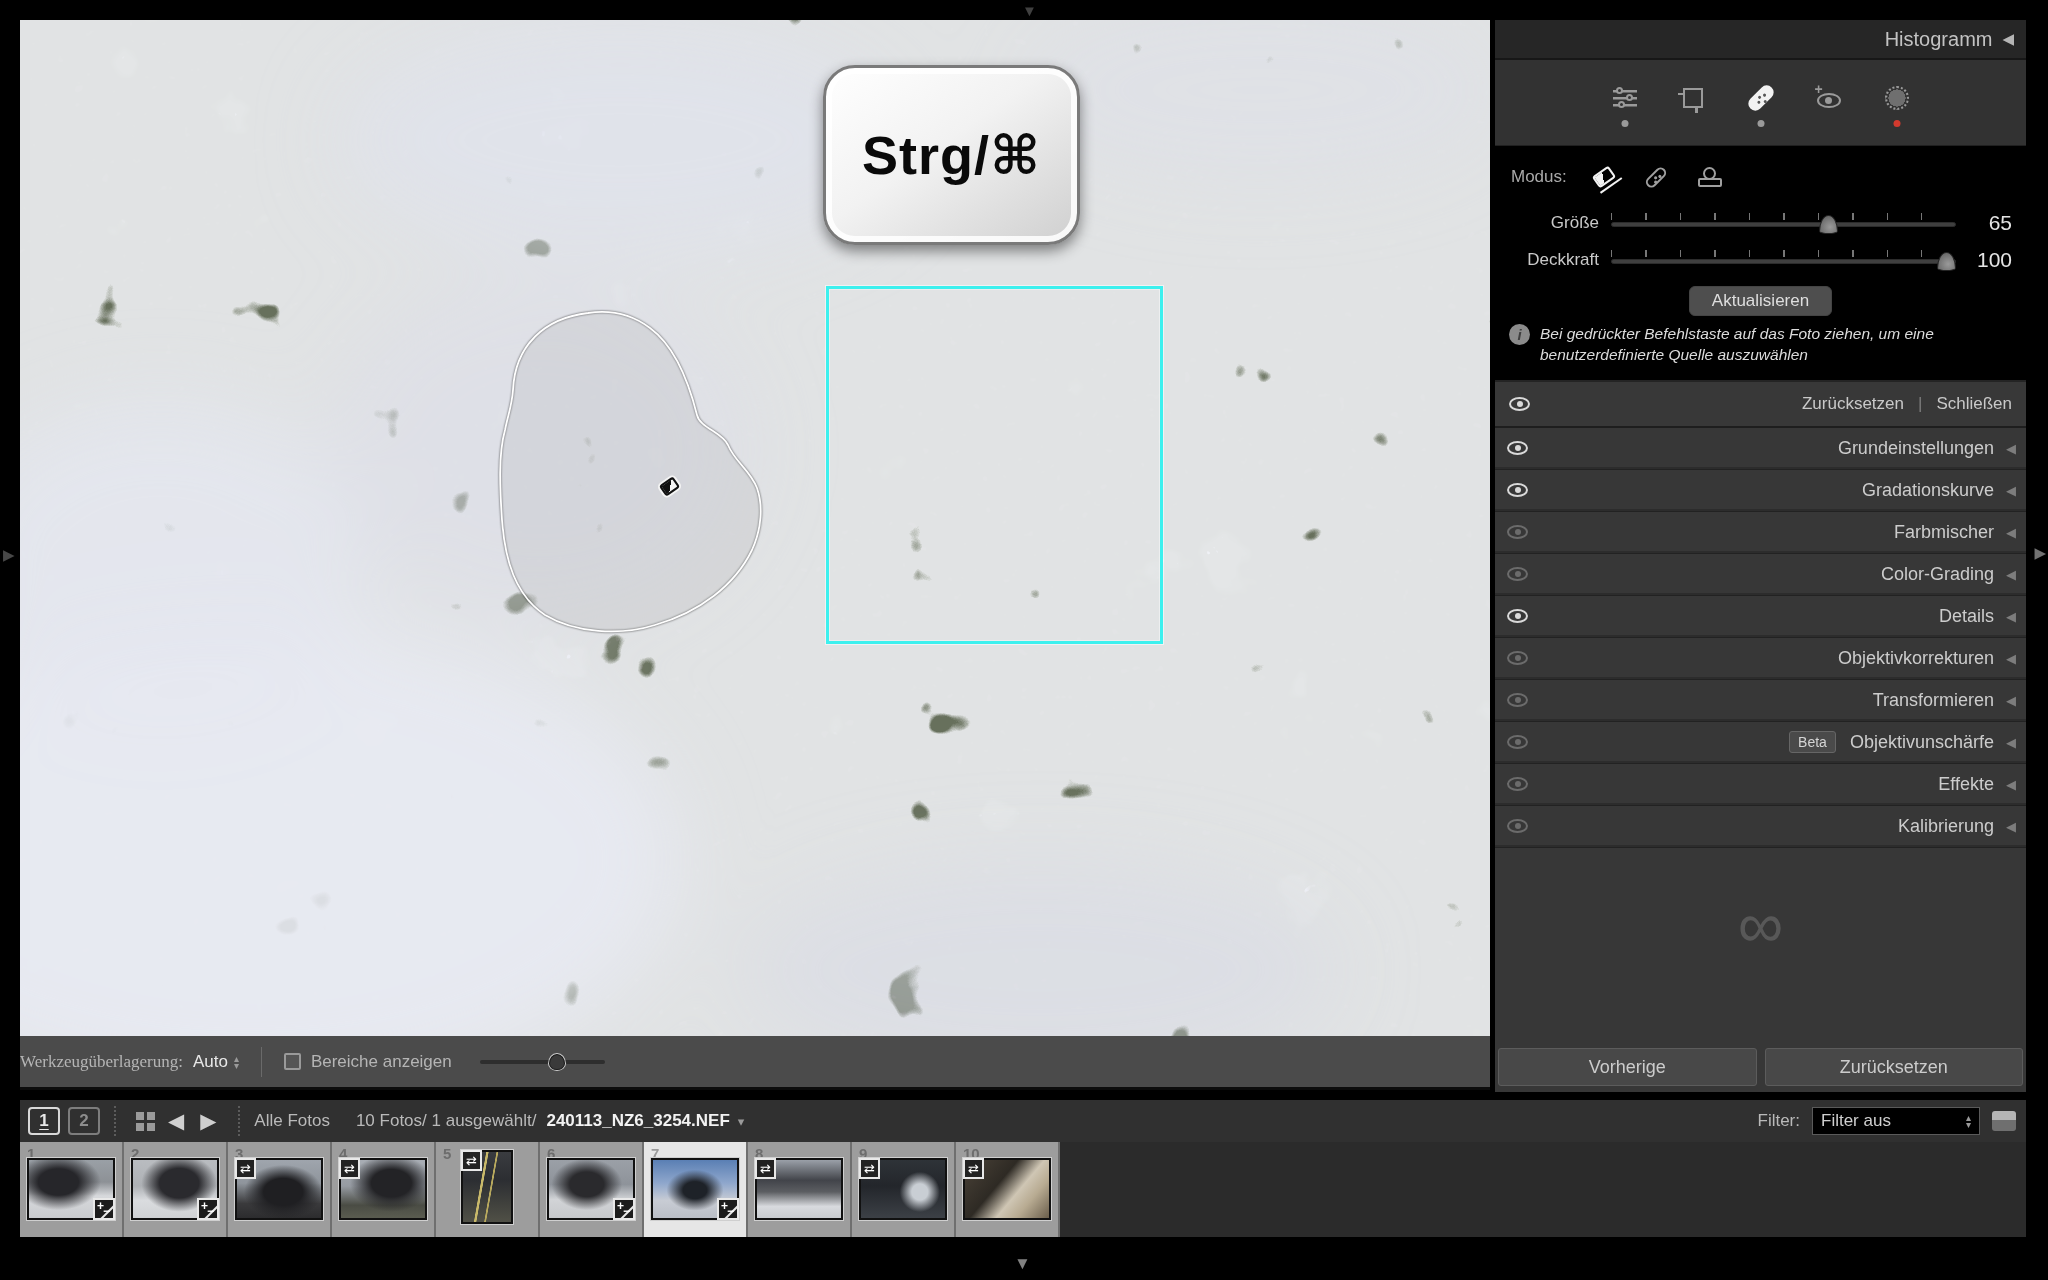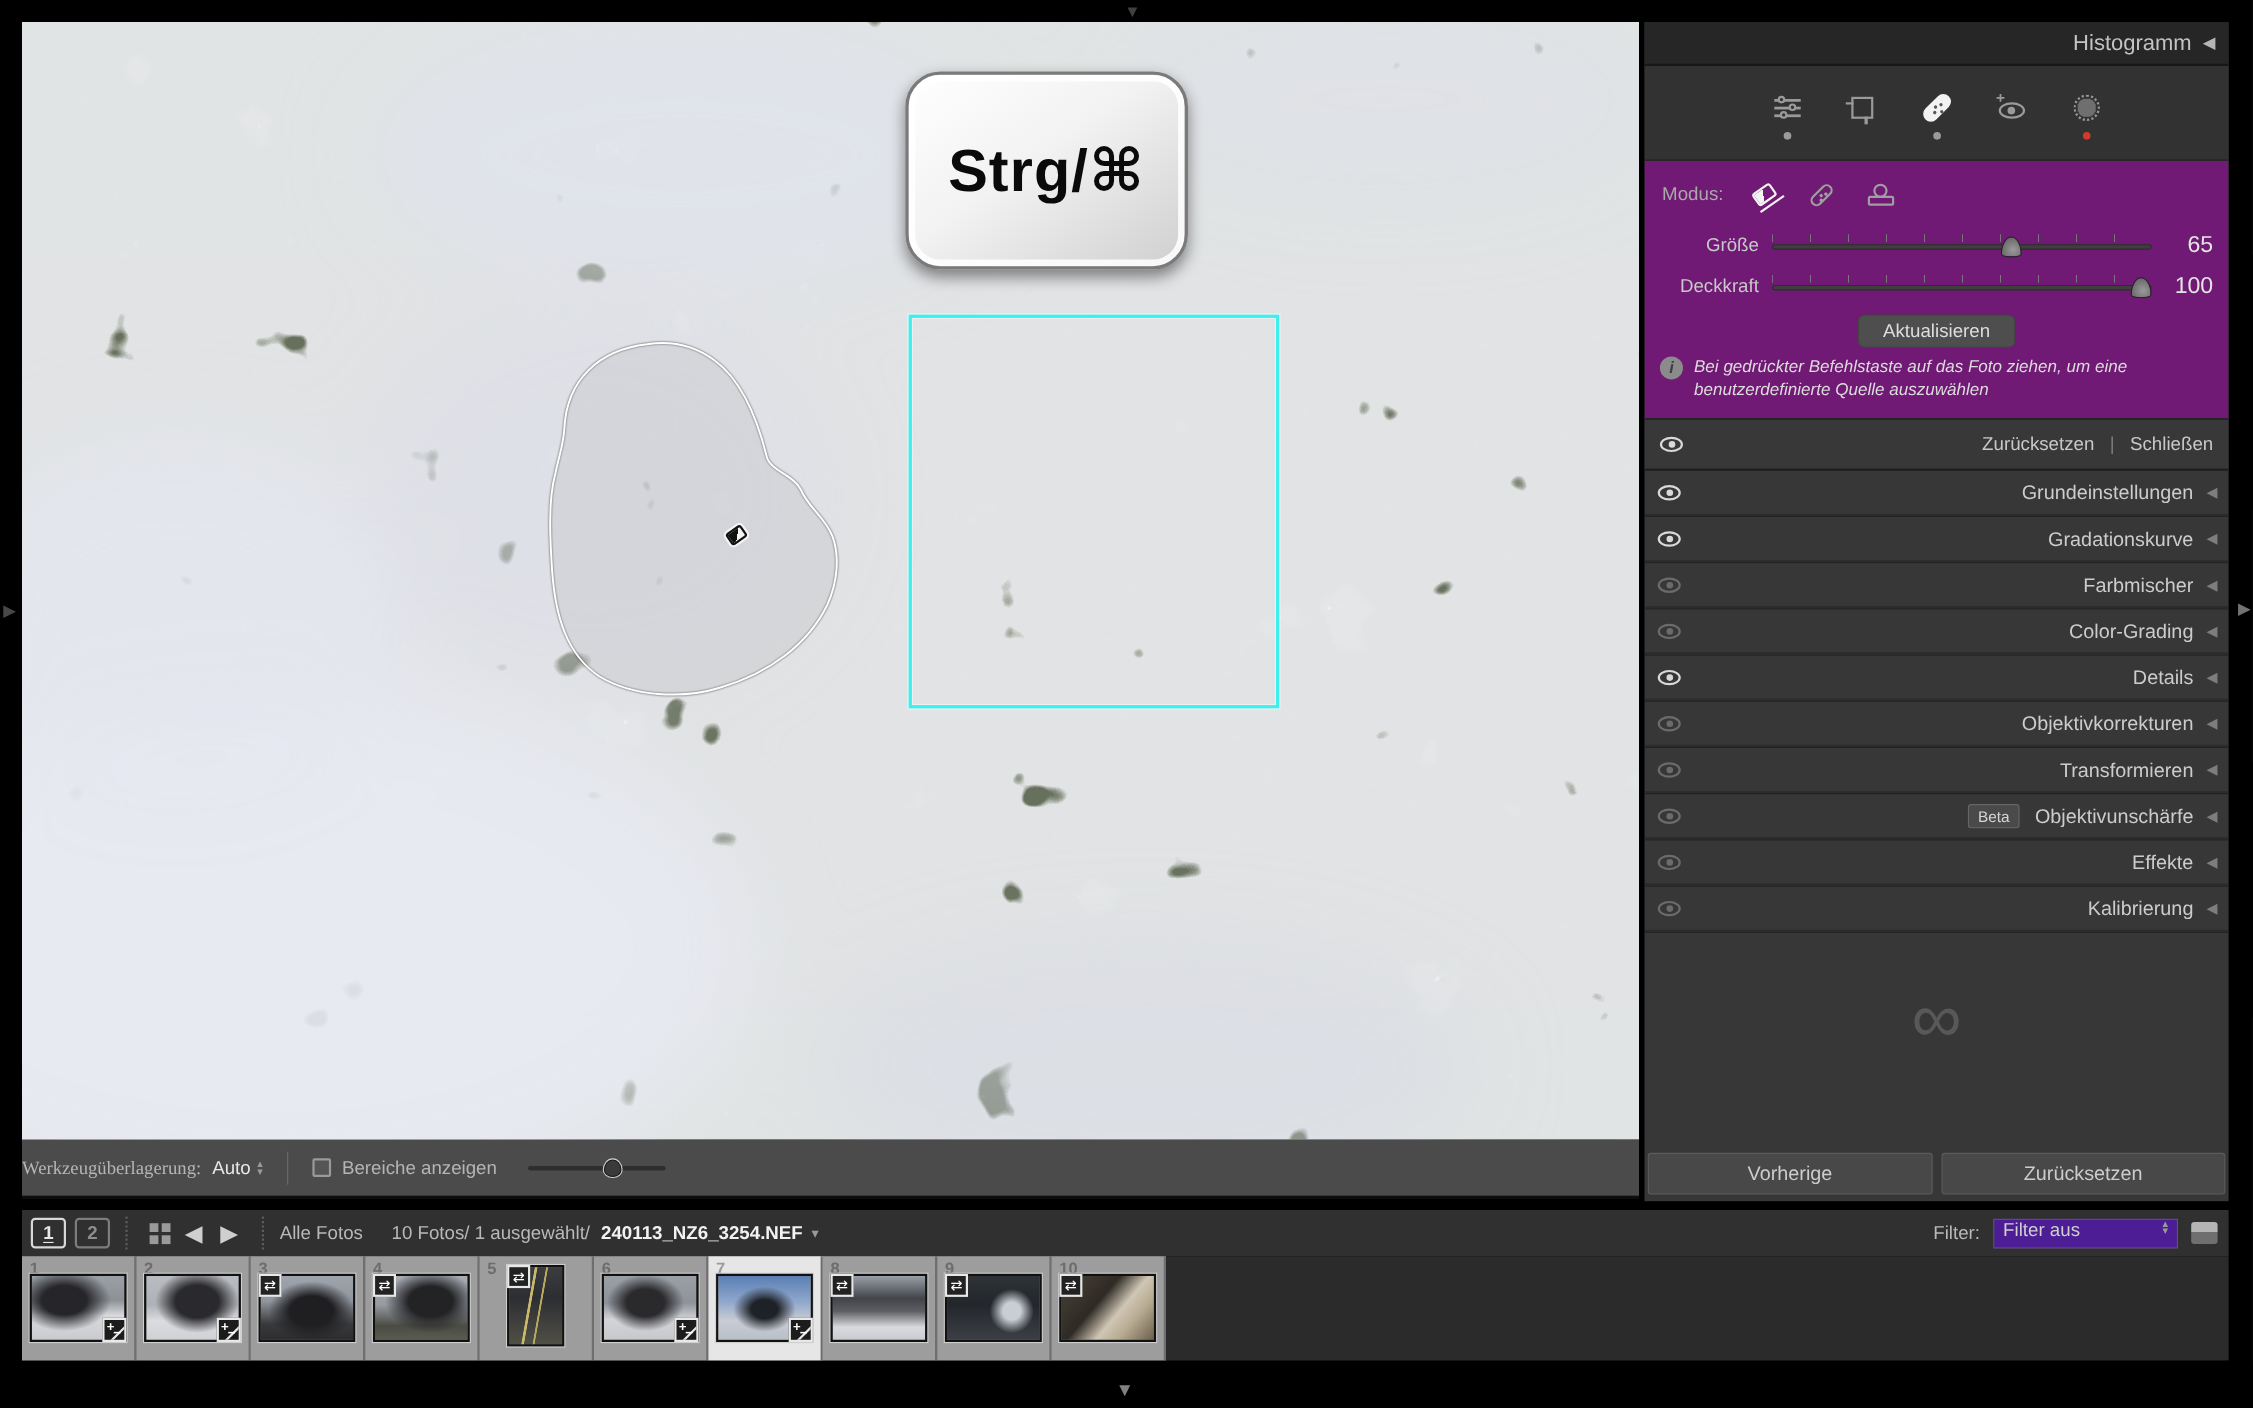--- a/index.html
+++ b/index.html
@@ -65,21 +65,21 @@
   .ic-crop:after  { content:""; position:absolute; right:3px; bottom:-7px; width:2.5px; height:7px; background:#9a9a9a; }
   .ic-bandaid { width:30px; height:14px; border-radius:8px; background:#f2f2f2; transform:rotate(-45deg); position:relative; }
   .ic-bandaid:before { content:""; position:absolute; left:13px; top:4px; width:3px; height:3px; border-radius:50%; background:#555;
        box-shadow:5px 2px 0 #555,-4px 3px 0 #555,1px 7px 0 #555; }
   .ic-redeye { width:24px; height:15px; border:2.5px solid #9a9a9a; border-radius:50%; position:relative; margin-top:6px; }
   .ic-redeye:before { content:""; position:absolute; left:6px; top:2px; width:7px; height:7px; border-radius:50%; background:#9a9a9a; }
   .ic-redeye .plus { position:absolute; top:-14px; left:-4px; color:#9a9a9a; font-size:14px; font-weight:bold; }
   .ic-mask { width:24px; height:24px; border:2.5px dotted #9a9a9a; border-radius:50%;
              background:radial-gradient(circle,#6f6f6f 0 60%,transparent 61%); }
 
-  .heal-panel { background:#701a75; padding:14px 14px 10px 14px; color:#cfcfcf; border-bottom:2px solid #242424; }
+  .heal-panel { background:#000000; padding:14px 14px 10px 14px; color:#cfcfcf; border-bottom:2px solid #242424; }
   .modus-row { display:flex; align-items:center; gap:22px; padding:4px 0 14px 2px; }
   .modus-row .lbl { color:#a9a9a9; font-size:17px; }
   .m-tool { width:30px; height:26px; display:flex; align-items:center; justify-content:center; }
   .ic-eraser { width:20px; height:14px; transform:rotate(-35deg); border:2px solid #f2f2f2; border-radius:3px;
                background:linear-gradient(115deg,#f2f2f2 45%,#58585800 45%); position:relative; }
   .ic-eraser:after { content:""; position:absolute; left:-4px; bottom:-7px; width:26px; height:2.5px; background:#f2f2f2; }
   .ic-bandaid-sm { width:24px; height:11px; border-radius:6px; border:2px solid #9f9f9f; transform:rotate(-45deg); position:relative; }
   .ic-bandaid-sm:before { content:""; position:absolute; left:8px; top:2px; width:2.5px; height:2.5px; border-radius:50%; background:#9f9f9f;
        box-shadow:4px 2px 0 #9f9f9f,-3px 3px 0 #9f9f9f; }
   .ic-stamp { width:22px; height:20px; position:relative; }
@@ -140,22 +140,22 @@
   .mon-btn { width:32px; height:28px; border:2px solid #d8d8d8; border-radius:4px; display:flex; align-items:center;
              justify-content:center; color:#e8e8e8; font-weight:bold; margin-left:8px; text-decoration:underline; text-underline-offset:3px; }
   .mon-btn.dim { border-color:#7d7d7d; color:#8d8d8d; text-decoration:none; }
   .dotted-sep { height:30px; border-left:2px dotted #5c5c5c; margin:0 14px; }
   .grid-icon { width:8px; height:8px; background:#9a9a9a; box-shadow:11px 0 #9a9a9a,0 11px #9a9a9a,11px 11px #9a9a9a;
                margin:0 16px 11px 6px; }
   .nav-arrow { font-size:21px; color:#cfcfcf; margin:0 8px; }
   .fname { color:#f2f2f2; font-weight:bold; margin-left:10px; }
   .caret { color:#9a9a9a; font-size:13px; margin-left:8px; }
   #fheader .filter-zone { margin-left:auto; display:flex; align-items:center; gap:12px; padding-right:10px; }
-  .filter-dd { width:168px; height:27px; background:#4c1d95; border:1px solid #5a5a5a; display:flex; 
-               padding:0 8px; color:#cfcfcf; }
+  .filter-dd { width:168px; height:27px; background:#000000; border:1px solid #5a5a5a; display:flex; align-items:center;
+               padding:13px 8px; color:#cfcfcf; }
   .filter-dd .st { margin-left:auto; }
   .filter-toggle { width:24px; height:20px; border-radius:3px; background:linear-gradient(#b5b5b5 0 45%,#6f6f6f 45%); }
 
   
   #fstrip { left:20px; top:1142px; width:2006px; height:95px; background:#2b2b2b; display:flex; }
   .cell { width:104px; height:95px; background:#9d9d9d; border-right:2px solid #6f6f6f; position:relative; }
   .cell.sel { background:#e6e6e6; }
   .cell .num { position:absolute; left:7px; top:3px; font-size:15px; font-weight:bold; color:#6d6d6d; }
   .cell.sel .num { color:#9a9a9a; }
   .thumb { position:absolute; left:50%; top:16px; transform:translateX(-50%); width:88px; height:62px;

